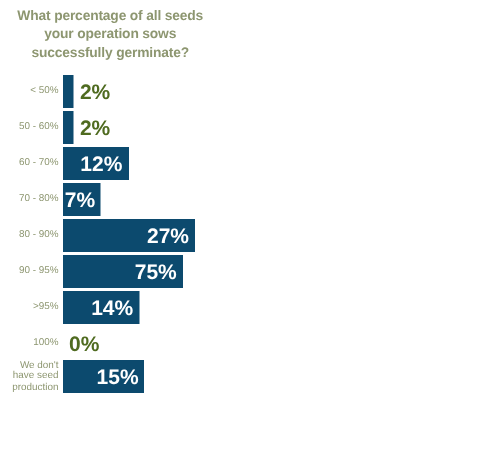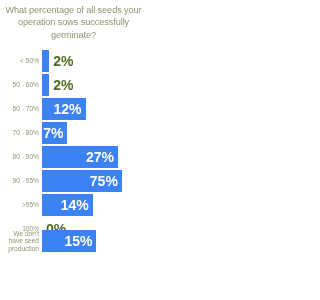--- a/index.html
+++ b/index.html
@@ -22,21 +22,21 @@
   }
   #chart-title {
     position: absolute;
     top: 4px;
     left: 4px;
     width: 139px;
     text-align: center;
     font-size: 9.2px;
     line-height: 12.4px;
     color: #8d9670;
-    font-weight: normal;
+    font-weight: bold;
     letter-spacing: -0.1px;
   }
   #plot-area {
     position: absolute;
     top: 48px;
     left: 0;
     width: 147px;
     height: 252px;
   }
   .bar-row {
@@ -58,21 +58,21 @@
     flex: 0 0 42px;
   }
   .bar-wrap {
     position: relative;
     flex: 1 1 auto;
     height: 100%;
     display: flex;
     align-items: center;
   }
   .bar {
-    background: #3b82f6;
+    background: #0c4a6e;
     height: 100%;
     display: flex;
     align-items: center;
     justify-content: flex-end;
     box-sizing: border-box;
     min-width: 0;
   }
   .val-in {
     color: #ffffff;
     font-size: 14px;
@@ -124,21 +124,21 @@
         <div class="cat-label">70 - 80%</div>
         <div class="bar-wrap">
           <div class="bar" style="width: 25.4074px;">
             <span class="val-in">7%</span>
           </div>
         </div>
       </div>
       <div class="bar-row" style="top: 98px; height: 22px;">
         <div class="cat-label">80 - 90%</div>
         <div class="bar-wrap">
-          <div class="bar" style="width: 76px;">
+          <div class="bar" style="width: 88px;">
             <span class="val-in">27%</span>
           </div>
         </div>
       </div>
       <div class="bar-row" style="top: 122px; height: 22px;">
         <div class="cat-label">90 - 95%</div>
         <div class="bar-wrap">
           <div class="bar" style="width: 79.8519px;">
             <span class="val-in">75%</span>
           </div>
@@ -152,21 +152,21 @@
           </div>
         </div>
       </div>
       <div class="bar-row" style="top: 170px; height: 22px;">
         <div class="cat-label">100%</div>
         <div class="bar-wrap">
           <div class="bar" style="width: 0px;"></div>
           <span class="val-out">0%</span>
         </div>
       </div>
-      <div class="bar-row" style="top: 182px; height: 22px;">
+      <div class="bar-row" style="top: 192px; height: 22px;">
         <div class="cat-label">We don't
 have seed
 production</div>
         <div class="bar-wrap">
           <div class="bar" style="width: 54.4444px;">
             <span class="val-in">15%</span>
           </div>
         </div>
       </div>
     </div>

